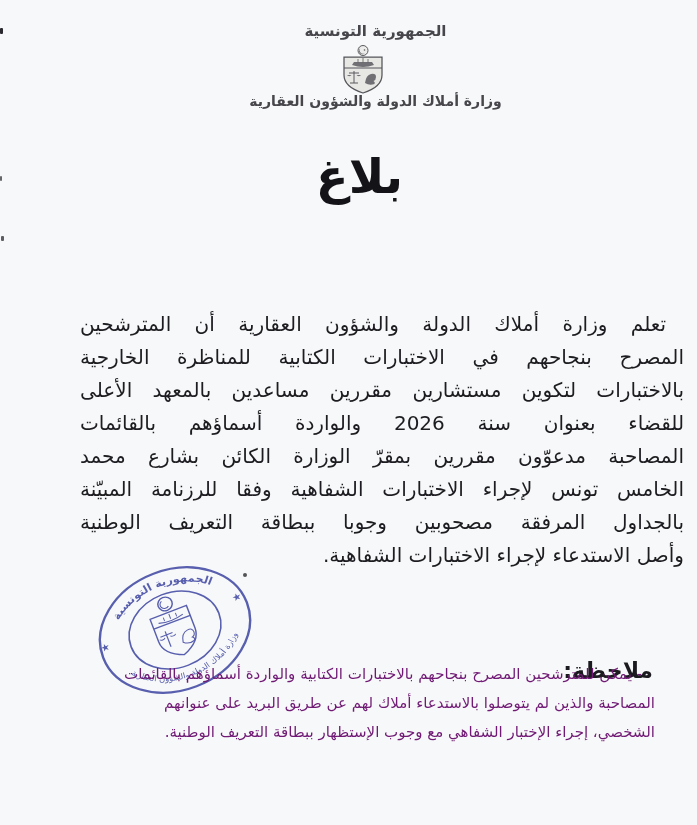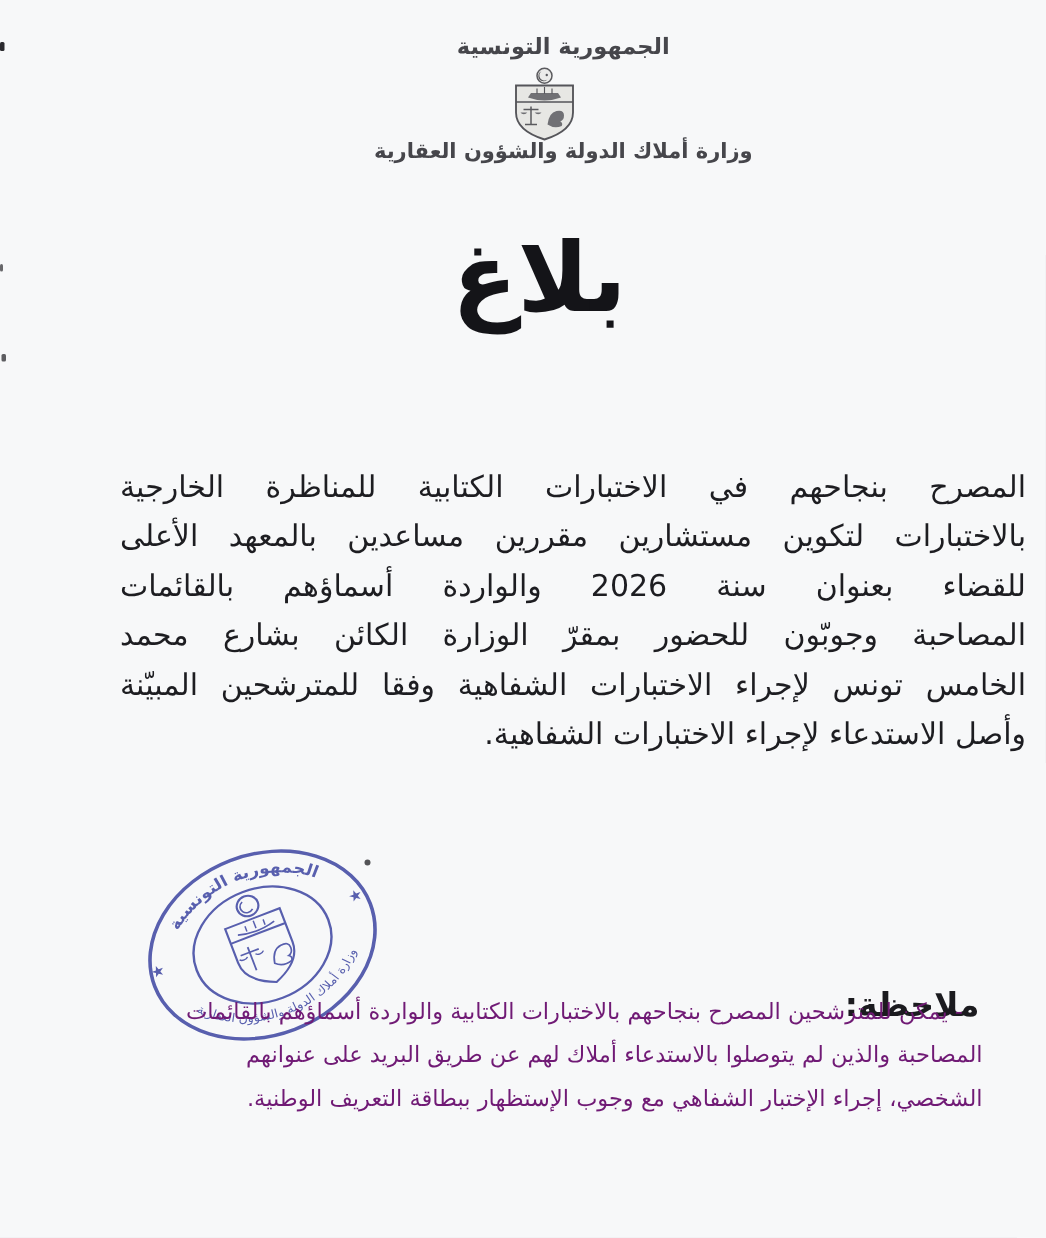--- a/index.html
+++ b/index.html
@@ -40,21 +40,21 @@
     transform:translateX(-50%);margin-left:27px;
     font-size:14px;font-weight:bold;color:#46464b;
     direction:rtl;white-space:nowrap;
   }
 
   
   .doc-title{
     position:absolute;top:148px;left:0;right:0;
     padding-left:22px;
     text-align:center;
-    font-size:64px;line-height:1.2;font-weight:bold;color:#141418;
+    font-size:48px;line-height:1.2;font-weight:bold;color:#141418;
     direction:rtl;
   }
 
   
   .body-text{
     position:absolute;top:308px;left:80px;width:604px;
     direction:rtl;color:#1d1d21;
   }
   .body-line{
     height:33px;line-height:33px;font-size:20px;
@@ -124,25 +124,27 @@
 
       <path d="M64,78 q2,-16 12,-18 q10,-2 10,6 q0,6 -5,8 q4,2 2,6 q-10,4 -19,-2 Z" fill="#707074"></path>
     </svg>
   </div>
 
   <div class="ministry">وزارة أملاك الدولة والشؤون العقارية</div>
 
   <div class="doc-title">بلاغ</div>
 
   <div class="body-text">
+    <div class="body-line first">تعلم وزارة أملاك الدولة والشؤون العقارية أن المترشحين</div>
     <div class="body-line">المصرح بنجاحهم في الاختبارات الكتابية للمناظرة الخارجية</div>
     <div class="body-line">بالاختبارات لتكوين مستشارين مقررين مساعدين بالمعهد الأعلى</div>
     <div class="body-line">للقضاء بعنوان سنة 2026 والواردة أسماؤهم بالقائمات</div>
-    <div class="body-line">المصاحبة وجوبّون للحضور بمقرّ الوزارة الكائن بشارع محمد</div>
-    <div class="body-line">الخامس تونس لإجراء الاختبارات الشفاهية وفقا للمترشحين المبيّنة</div>
+    <div class="body-line">المصاحبة مدعوّون مقررين بمقرّ الوزارة الكائن بشارع محمد</div>
+    <div class="body-line">الخامس تونس لإجراء الاختبارات الشفاهية وفقا للرزنامة المبيّنة</div>
+    <div class="body-line">بالجداول المرفقة مصحوبين وجوبا ببطاقة التعريف الوطنية</div>
     <div class="body-line last">وأصل الاستدعاء لإجراء الاختبارات الشفاهية.</div>
   </div>
 
   <div class="stamp">
     <svg width="162" height="128" viewBox="0 0 200 170" preserveAspectRatio="none">
       <g stroke="#4b53a8" fill="none">
         <ellipse cx="100" cy="85" rx="95" ry="80" stroke-width="3"></ellipse>
         <ellipse cx="100" cy="85" rx="58" ry="50" stroke-width="2"></ellipse>
       </g>
 

